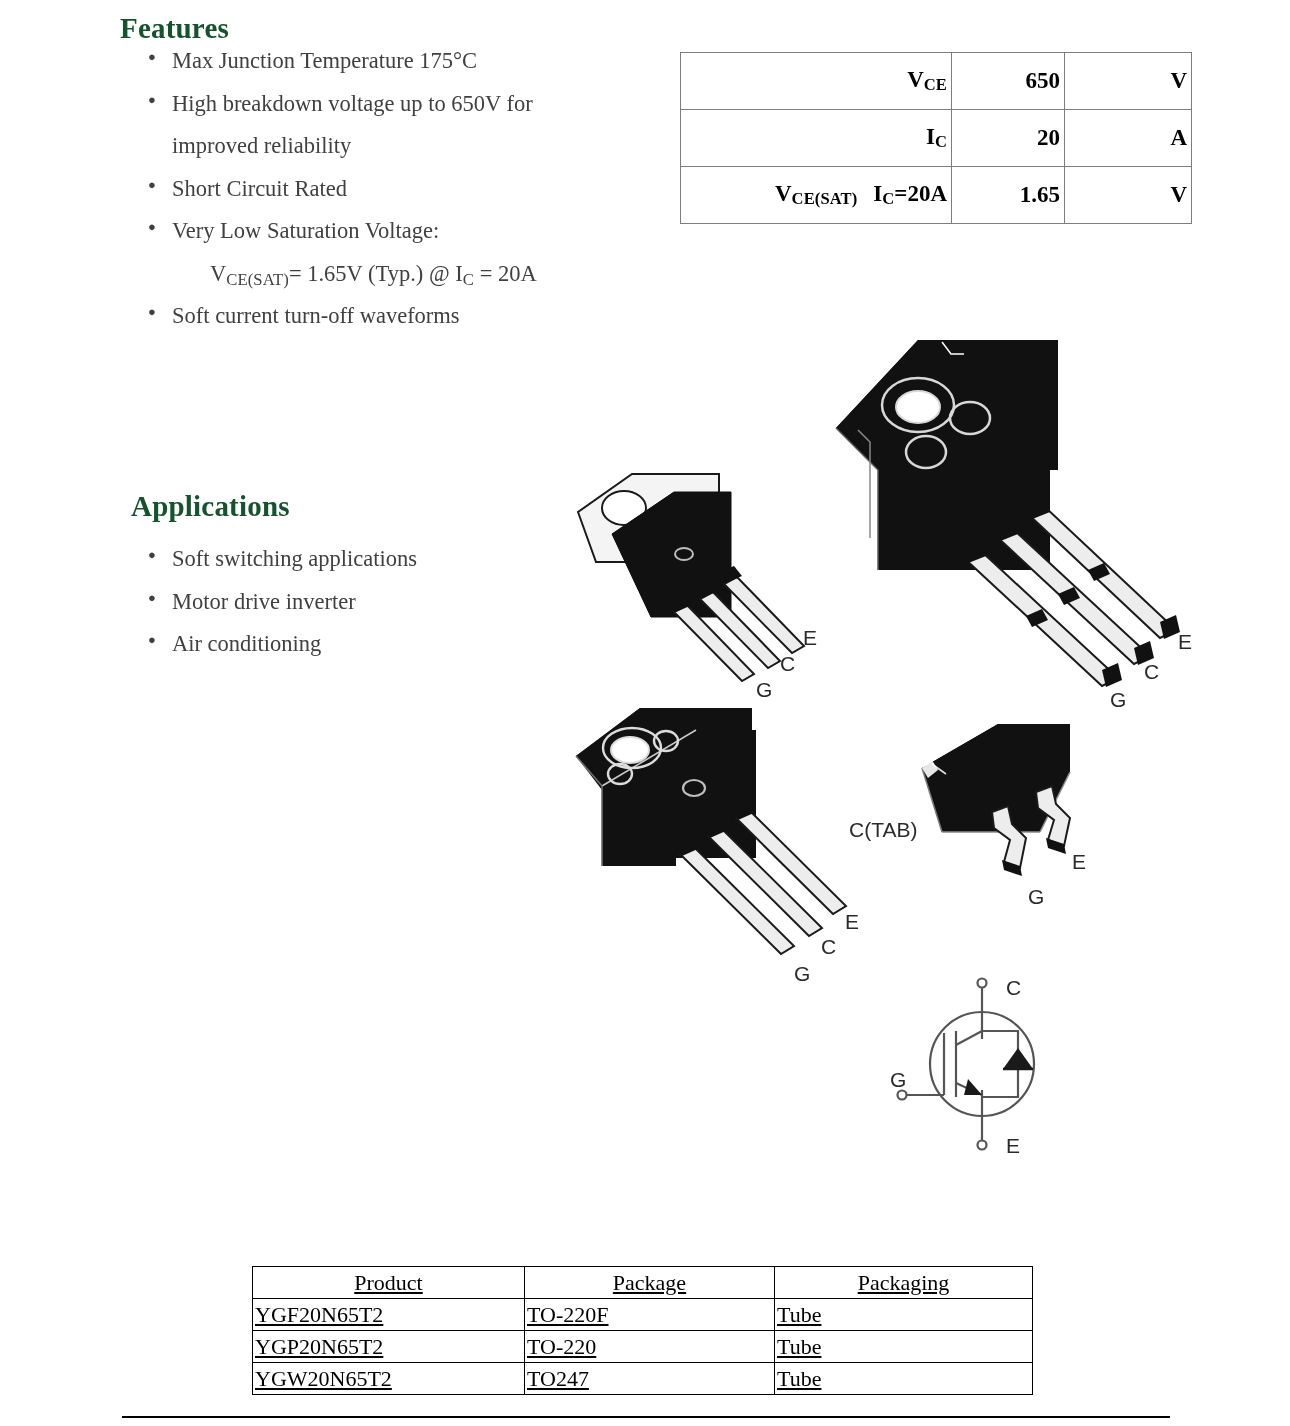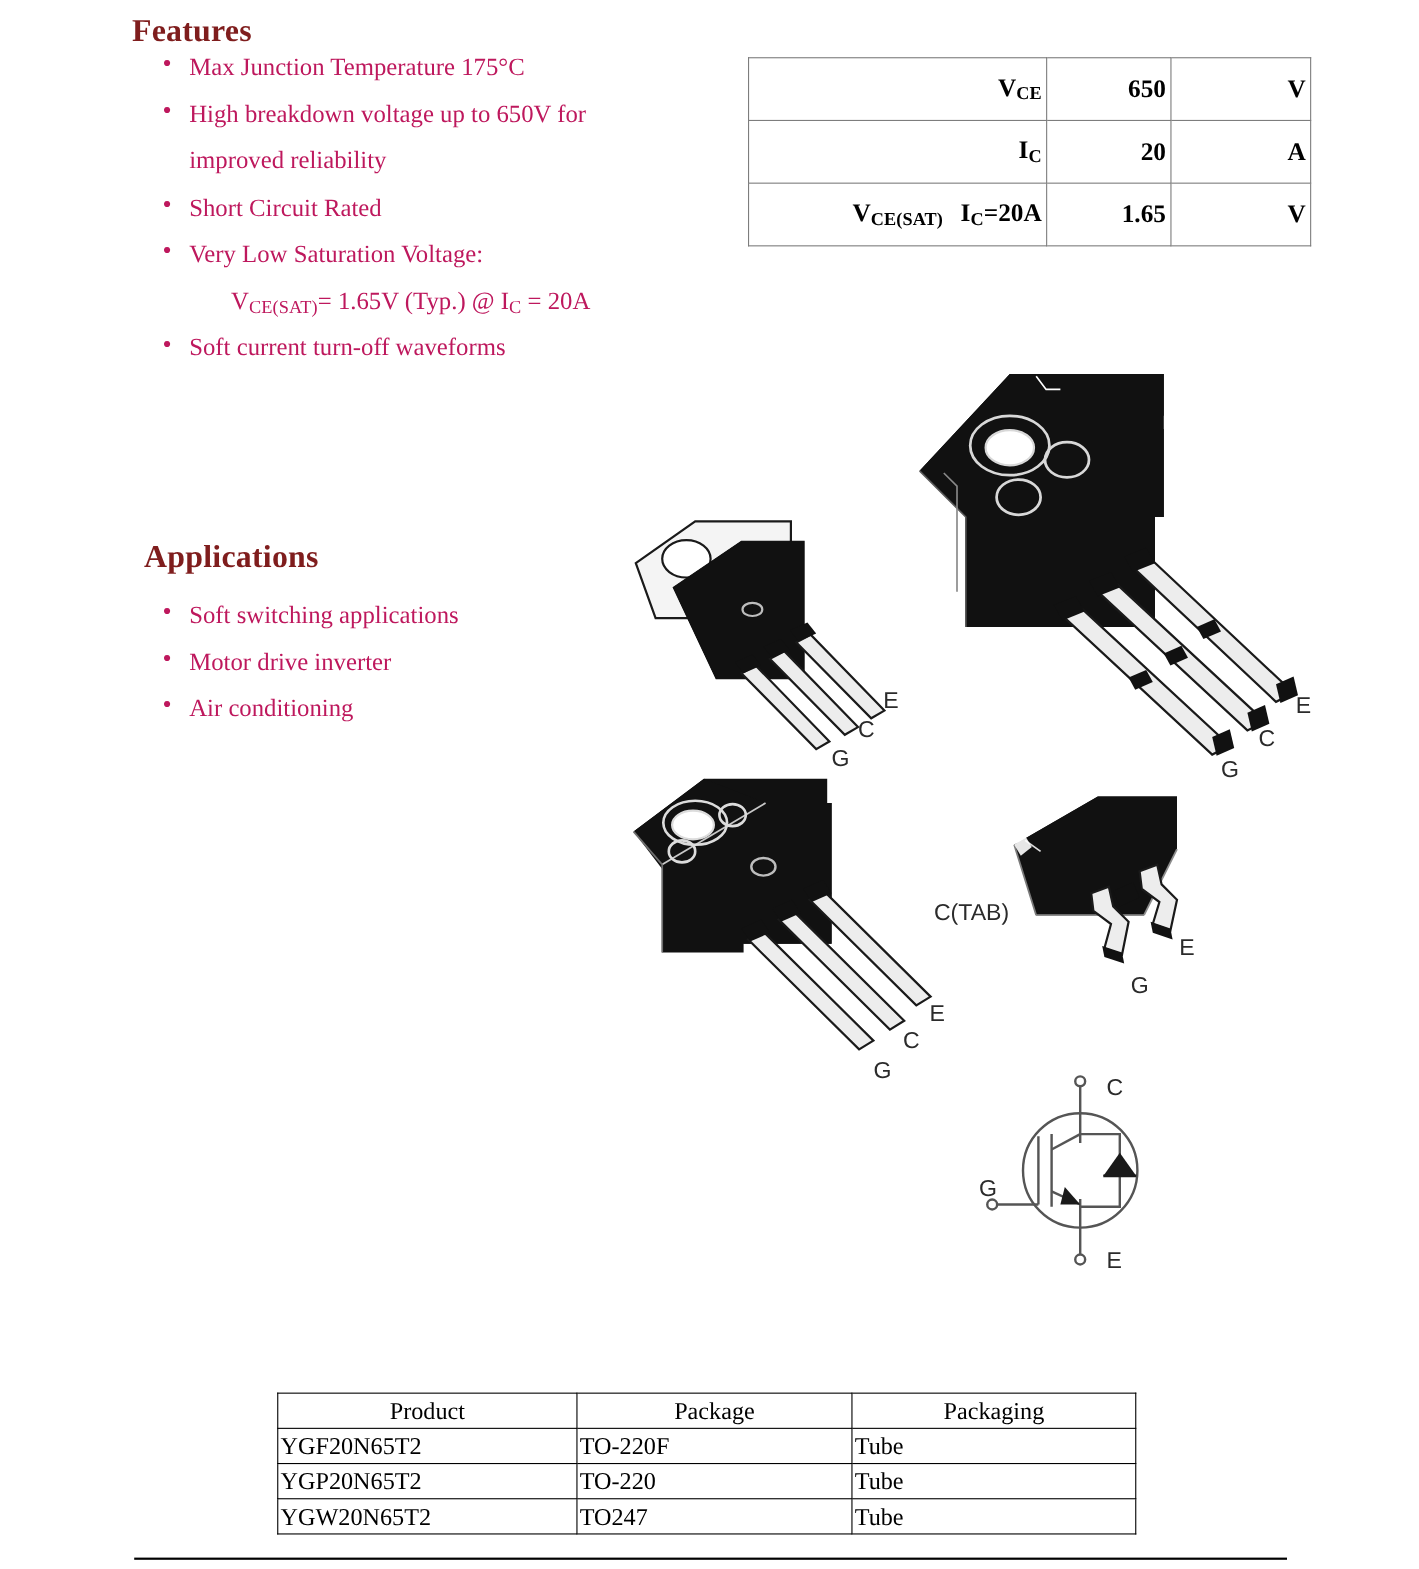--- a/index.html
+++ b/index.html
@@ -19,38 +19,38 @@
     overflow: hidden;
   }
 
   
   .section-heading {
     position: absolute;
     font-family: "Liberation Serif", serif;
     font-weight: bold;
     font-size: 29px;
     letter-spacing: 0.2px;
-    color: #7f1d1d;
+    color: #14532d;
     white-space: nowrap;
   }
   #features-heading { left: 120px; top: 12px; }
   #applications-heading { left: 131px; top: 490px; }
 
   
   .bullet-list {
     position: absolute;
     list-style: none;
     margin: 0;
     padding: 0;
   }
   .bullet-item {
     position: relative;
     font-size: 22.5px;
     line-height: 1.0;
-    color: #be185d;
+    color: #404040;
     white-space: nowrap;
     padding-left: 24px;
   }
   .bullet-item::before {
     content: "\25CF";
     position: absolute;
     left: 0;
     top: 0;
     font-size: 13px;
     line-height: inherit;
@@ -104,20 +104,21 @@
     border-collapse: collapse;
     table-layout: fixed;
   }
   #product-table th, #product-table td {
     border: 1.4px solid #000;
     vertical-align: middle;
     font-weight: normal;
     font-size: 22px;
     height: 31px;
     padding: 0 2px;
+    text-decoration: underline;
   }
   #product-table col.c1 { width: 272px; }
   #product-table col.c2 { width: 250px; }
   #product-table col.c3 { width: 258px; }
 
   
   #footer-rule {
     position: absolute;
     left: 122px;
     top: 1416px;

